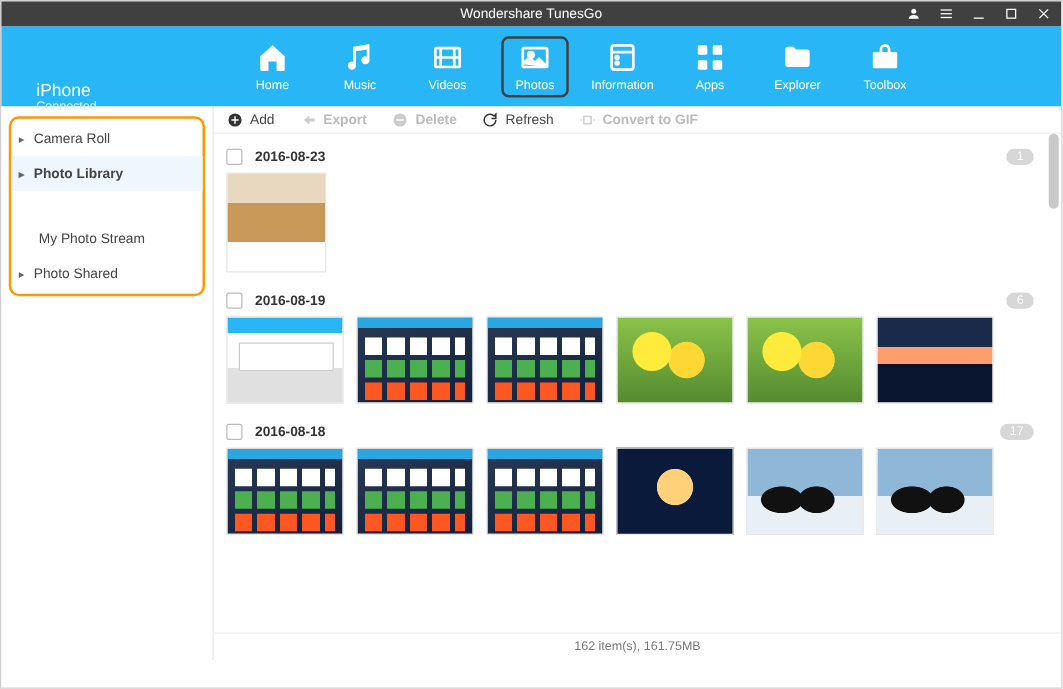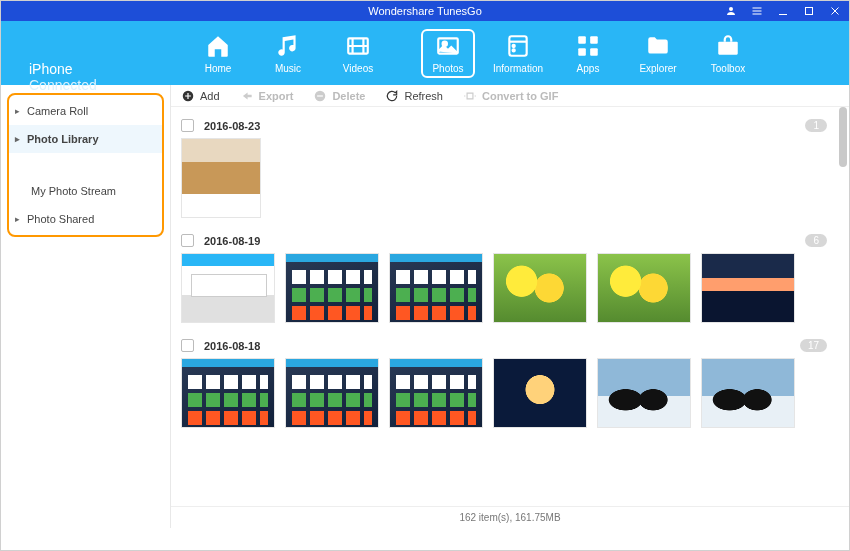--- a/index.html
+++ b/index.html
@@ -1,30 +1,30 @@
 <!DOCTYPE html>
 <html><head>
 <meta charset="utf-8">
 <style>
   * { margin: 0; padding: 0; box-sizing: border-box; font-family: "Segoe UI", Arial, sans-serif; }
   body { width: 850px; height: 551px; background: #fff; overflow: hidden; border: 1px solid #d0d0d0; }
   
-  .titlebar { height: 20px; background: #1d4ed8; display: flex; align-items: center; justify-content: center; position: relative; }
+  .titlebar { height: 20px; background: #404040; display: flex; align-items: center; justify-content: center; position: relative; }
   .titlebar-title { color: #fff; font-size: 11px; }
   .titlebar-controls { position: absolute; right: 8px; top: 0; display: flex; gap: 14px; align-items: center; height: 100%; }
   .titlebar-controls span { color: #fff; font-size: 12px; cursor: pointer; display: inline-flex; }
   
   .header { height: 64px; background: #29b6f6; display: flex; align-items: center; }
   .device { width: 170px; display: flex; align-items: center; gap: 10px; padding-left: 18px; margin-top: 48px; }
   .device-text .dn { color: #fff; font-size: 14px; font-weight: 500; }
-  .device-text .ds { color: #dcf3ff; font-size: 14px; }
+  .device-text .ds { color: #dcf3ff; font-size: 10px; }
   
   .tabs { display: flex; gap: 16px; margin-left: 20px; }
   .tab { width: 54px; display: flex; flex-direction: column; align-items: center; gap: 4px; cursor: pointer; padding: 4px 0; border-radius: 4px; }
-  .tab.active { border: 2px solid #ffffff; border-radius: 6px; padding: 2px 2px; margin-left: 20px; }
+  .tab.active { border: 2px solid #404040; border-radius: 6px; padding: 2px 2px; }
   .tab svg { width: 26px; height: 26px; }
   .tab span { color: #fff; font-size: 10px; }
   
   .body { display: flex; height: calc(100% - 84px - 22px); }
   
   .sidebar { width: 170px; border-right: 1px solid #e8e8e8; padding-top: 6px; }
   .side-group { border: 2px solid #ff9800; border-radius: 8px; margin: 2px 6px; padding: 2px 0; }
   .side-item { display: flex; align-items: center; height: 28px; padding-left: 6px; font-size: 11px; color: #444; cursor: pointer; gap: 4px; }
   .side-item.child { padding-left: 22px; margin-top: 24px; }
   .side-item.selected { background: #eef7fd; font-weight: 600; }

